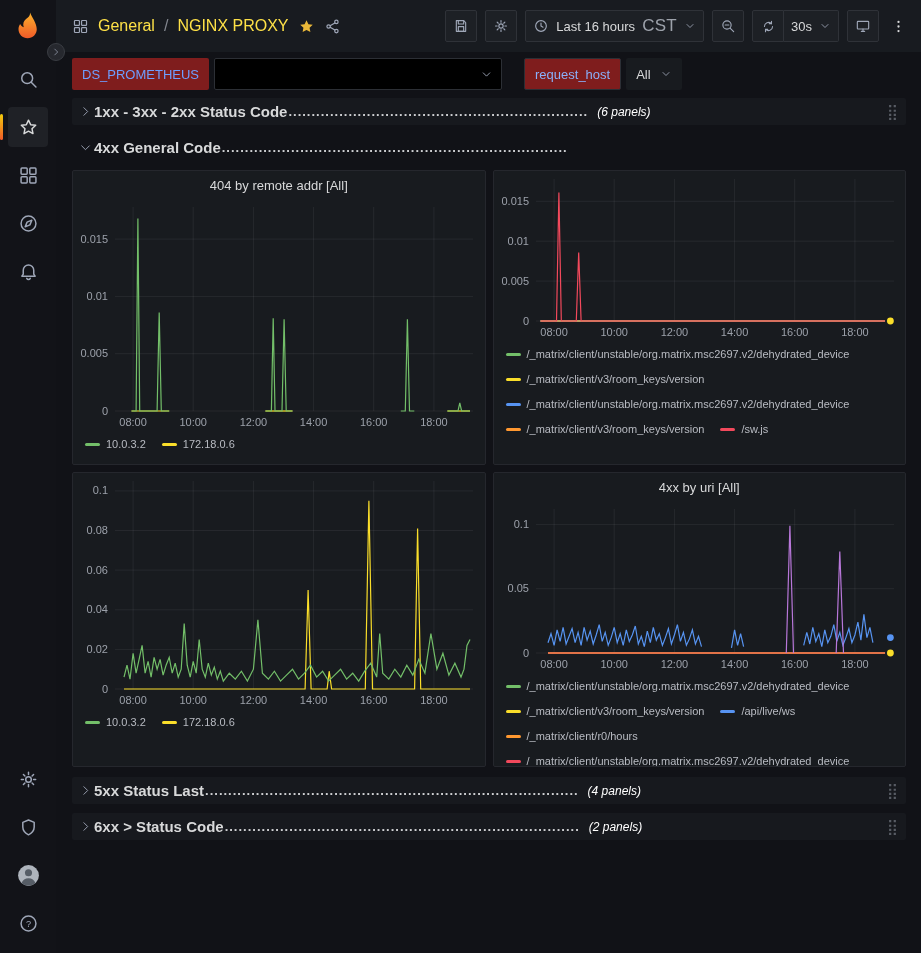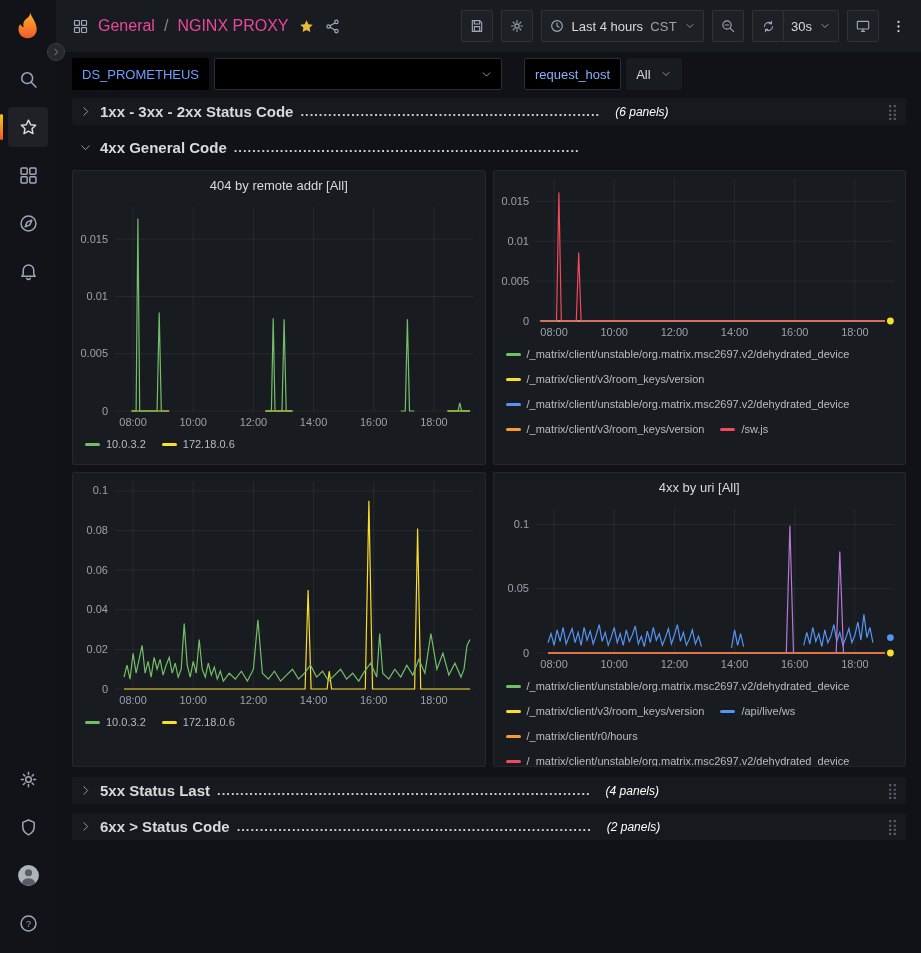--- a/index.html
+++ b/index.html
@@ -13,40 +13,40 @@
 .side-item{width:40px;height:40px;display:flex;align-items:center;justify-content:center;border-radius:4px;position:relative;cursor:pointer}
 .side-item.active{background:#1f2126}
 .side-item.active::before{content:"";position:absolute;left:-8px;top:7px;bottom:7px;width:3px;border-radius:2px;background:linear-gradient(#f2cc0c,#f05a28)}
 .ic{stroke:#9fa7b8;fill:none;stroke-width:1.7;stroke-linecap:round;stroke-linejoin:round}
 .ic.bright{stroke:#d8d9da}
 .sidebar-toggle{position:absolute;left:47px;top:43px;width:18px;height:18px;border-radius:50%;background:#26282e;border:1px solid #3a3d43;color:#c9ccd2;display:flex;align-items:center;justify-content:center;cursor:pointer;z-index:6;font-size:10px;line-height:1}
 
 .main{flex:1;display:flex;flex-direction:column;min-width:0}
 .topbar{height:52px;background:#181b20;display:flex;align-items:center;justify-content:space-between;padding:0 12px 0 16px;flex-shrink:0}
 .breadcrumb{display:flex;align-items:center;gap:9px;font-size:16px}
-.crumb{color:#ec4899;cursor:pointer;white-space:nowrap}
+.crumb{color:#fde047;cursor:pointer;white-space:nowrap}
 .crumb-sep{color:#82868e}
 .topbar-actions{display:flex;align-items:center;gap:8px}
 .tb-btn{height:32px;min-width:32px;padding:0 7px;background:#1d2025;border:1px solid #2f3238;border-radius:2px;display:flex;align-items:center;justify-content:center;gap:7px;cursor:pointer;color:#d8d9da;font-size:13px;white-space:nowrap}
-.tb-btn .tz{font-size:13px;color:#9da2ab;letter-spacing:.3px}
+.tb-btn .tz{font-size:17px;color:#9da2ab;letter-spacing:.3px}
 .btn-group{display:flex}
 .btn-group .tb-btn:first-child{border-radius:2px 0 0 2px}
 .btn-group .tb-btn:last-child{border-radius:0 2px 2px 0;border-left:0}
 .kebab-btn{background:none;border:none;min-width:22px;padding:0 2px}
 
 .subbar{height:42px;display:flex;align-items:center;padding:2px 16px 0;gap:22px;flex-shrink:0}
 .var-group{display:flex;align-items:center;gap:5px}
-.var-label{height:32px;display:flex;align-items:center;padding:0 10px;background:#000000;border-radius:2px;font-size:13px;font-weight:500;cursor:pointer}
+.var-label{height:32px;display:flex;align-items:center;padding:0 10px;background:#7f1d1d;border-radius:2px;font-size:13px;font-weight:500;cursor:pointer}
 .var-label.blue{color:#6e9fff}
 .var-label.bordered{border:1px solid #2c2f35;color:#8ab0f9}
 .var-value{height:32px;width:288px;background:#000;border:1px solid #2c2f35;border-radius:2px;display:flex;align-items:center;justify-content:flex-end;padding:0 8px;cursor:pointer}
 .var-all{height:32px;display:flex;align-items:center;gap:9px;padding:0 10px;background:#181b1f;border-radius:2px;font-size:13px;cursor:pointer;color:#d8d9da}
 
 .dash{flex:1;padding:4px 15px 0 16px;overflow:hidden}
-.row-header{height:27px;display:flex;align-items:center;gap:7px;margin-bottom:9px;border-radius:2px;cursor:pointer;padding:0 8px 0 5px}
+.row-header{height:27px;display:flex;align-items:center;gap:1px;margin-bottom:9px;border-radius:2px;cursor:pointer;padding:0 8px 0 5px}
 .row-header.collapsed{background:#17191e}
 .row-title{font-size:15px;font-weight:700;color:#d8d9da;white-space:nowrap}
 .row-dots{letter-spacing:1px;font-weight:700;font-size:13px;color:#cfd0d3;white-space:nowrap;overflow:hidden}
 .row-count{font-size:12px;font-style:italic;color:#ffffff;margin-left:8px;white-space:nowrap}
 .row-drag{margin-left:auto;color:#585c64;font-size:15px;cursor:grab;line-height:1}
 .chev-box{width:16px;display:flex;align-items:center;justify-content:center;flex-shrink:0}
 
 .panels{display:grid;grid-template-columns:1fr 1fr;gap:7px;margin:0 0 10px}
 .panel{background:#181b1f;border:1px solid #25272d;border-radius:2px;height:295px;display:flex;flex-direction:column;overflow:hidden}
 .panel-title{height:28px;display:flex;align-items:center;justify-content:center;font-size:13px;font-weight:500;color:#d8d9da;cursor:pointer;flex-shrink:0}
@@ -176,21 +176,21 @@
           <svg class="ic" viewBox="0 0 24 24" width="16" height="16">
               <circle cx="12" cy="12" r="3.2"></circle>
               <path d="M12 3.8v2.4M12 17.8v2.4M3.8 12h2.4M17.8 12h2.4M6.2 6.2l1.7 1.7M16.1 16.1l1.7 1.7M17.8 6.2l-1.7 1.7M7.9 16.1l-1.7 1.7"></path>
             </svg>
         </button>
         <button class="tb-btn">
           <svg class="ic" viewBox="0 0 24 24" width="16" height="16">
               <circle cx="12" cy="12" r="8"></circle>
               <path d="M12 7.5V12l3 1.8"></path>
             </svg>
-          <span>Last 4 hours</span>
+          <span>Last 16 hours</span>
           <span class="tz">CST</span>
           <svg class="ic" viewBox="0 0 24 24" width="12" height="12">
               <path d="M6 9l6 6 6-6"></path>
             </svg>
         </button>
         <button class="tb-btn">
           <svg class="ic" viewBox="0 0 24 24" width="16" height="16">
               <circle cx="10.5" cy="10.5" r="6.2"></circle>
               <path d="M15.1 15.1L20.5 20.5"></path>
               <path d="M7.8 10.5h5.4"></path>

